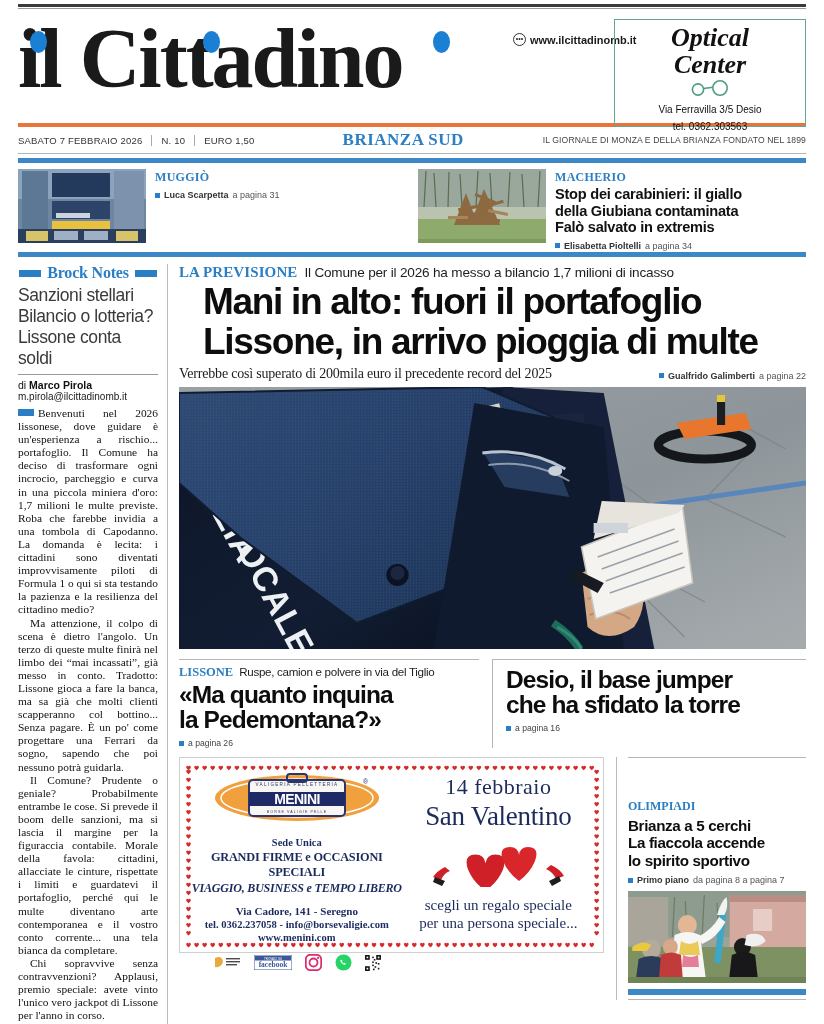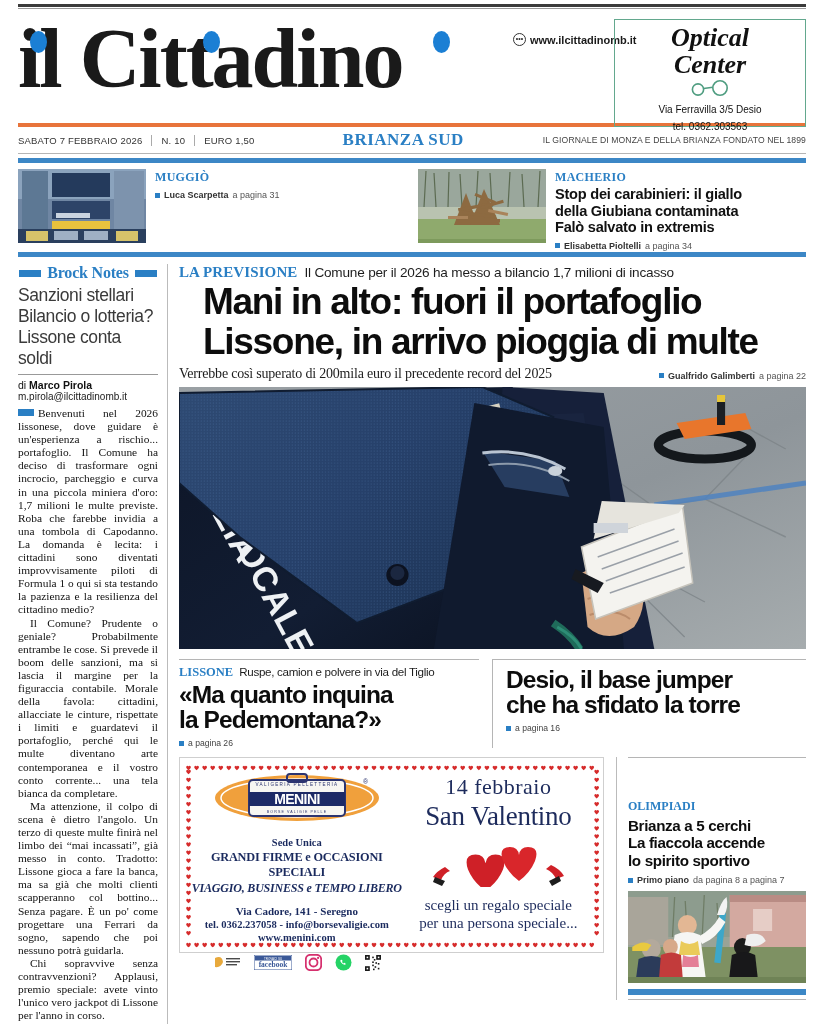--- a/index.html
+++ b/index.html
@@ -358,22 +358,22 @@
       <div class="brock-sub" style="white-space:pre-line">Sanzioni stellari
 Bilancio o lotteria?
 Lissone conta soldi</div>
       <div class="rule-sm"></div>
       <div class="bk-author">
         <span>di </span><b>Marco Pirola</b>
       </div>
       <div class="bk-mail">m.pirola@ilcittadinomb.it</div>
       <div class="bk-body">
         <p class="first"><span class="lead-sq"></span><span>Benvenuti nel 2026 lissonese, dove guidare è un'esperienza a rischio... portafoglio. Il Comune ha deciso di trasformare ogni incrocio, parcheggio e curva in una piccola miniera d'oro: 1,7 milioni le multe previste. Roba che farebbe invidia a una tombola di Capodanno. La domanda è lecita: i cittadini sono diventati improvvisamente piloti di Formula 1 o qui si sta testando la pazienza e la resilienza del cittadino medio?</span></p>
+        <p>Ma attenzione, il colpo di scena è dietro l'angolo. Un terzo di queste multe finirà nel limbo dei “mai incassati”, già messo in conto. Tradotto: Lissone gioca a fare la banca, ma sa già che molti clienti scapperanno col bottino... Senza pagare. È un po' come progettare una Ferrari da sogno, sapendo che poi nessuno potrà guidarla.</p>
         <p>Il Comune? Prudente o geniale? Probabilmente entrambe le cose. Si prevede il boom delle sanzioni, ma si lascia il margine per la figuraccia contabile. Morale della favola: cittadini, allacciate le cinture, rispettate i limiti e guardatevi il portafoglio, perché qui le multe diventano arte contemporanea e il vostro conto corrente... una tela bianca da completare.</p>
-        <p>Ma attenzione, il colpo di scena è dietro l'angolo. Un terzo di queste multe finirà nel limbo dei “mai incassati”, già messo in conto. Tradotto: Lissone gioca a fare la banca, ma sa già che molti clienti scapperanno col bottino... Senza pagare. È un po' come progettare una Ferrari da sogno, sapendo che poi nessuno potrà guidarla.</p>
         <p>Chi sopravvive senza contravvenzioni? Applausi, premio speciale: avete vinto l'unico vero jackpot di Lissone per l'anno in corso.</p>
         <p>Insomma, il Comune lancia la sfida. Chi riuscirà a pagare senza sbuffare? Nel frattempo, tra previsioni contabili audaci e vigili urbani inflessibili, Lissone sta diventando una sorta di “reality game“ urbano. Chi sopravvive senza contravvenzioni... vince. E di questi tempi e con tali chiari di luna, scusate se è poco...</p>
       </div>
 
     </div>
 
     <div class="rightcol">
 
       <div class="lead-kicker">
         <span class="k">LA PREVISIONE</span>

